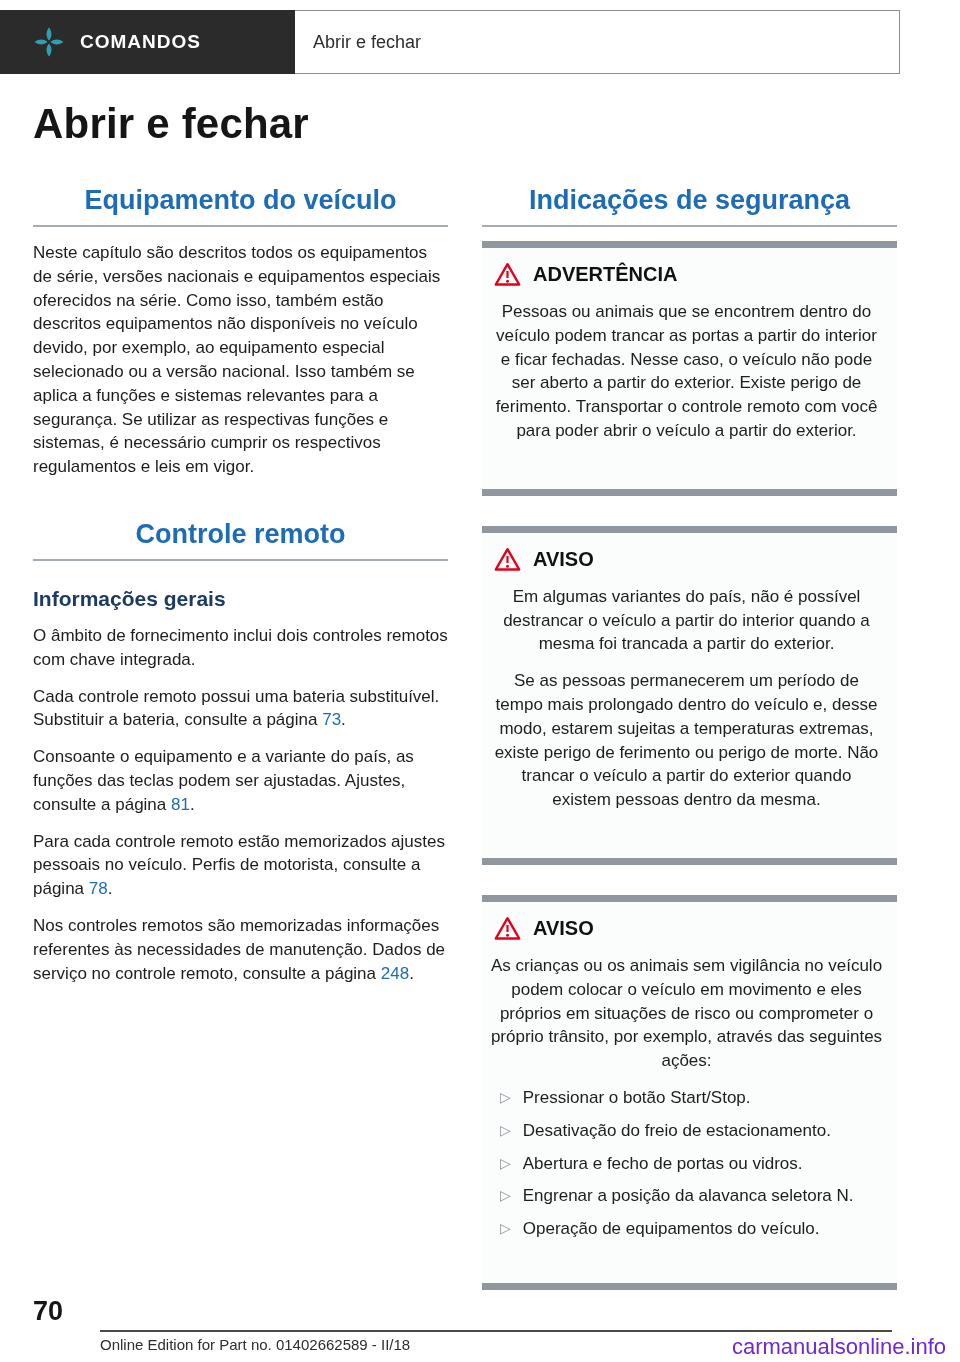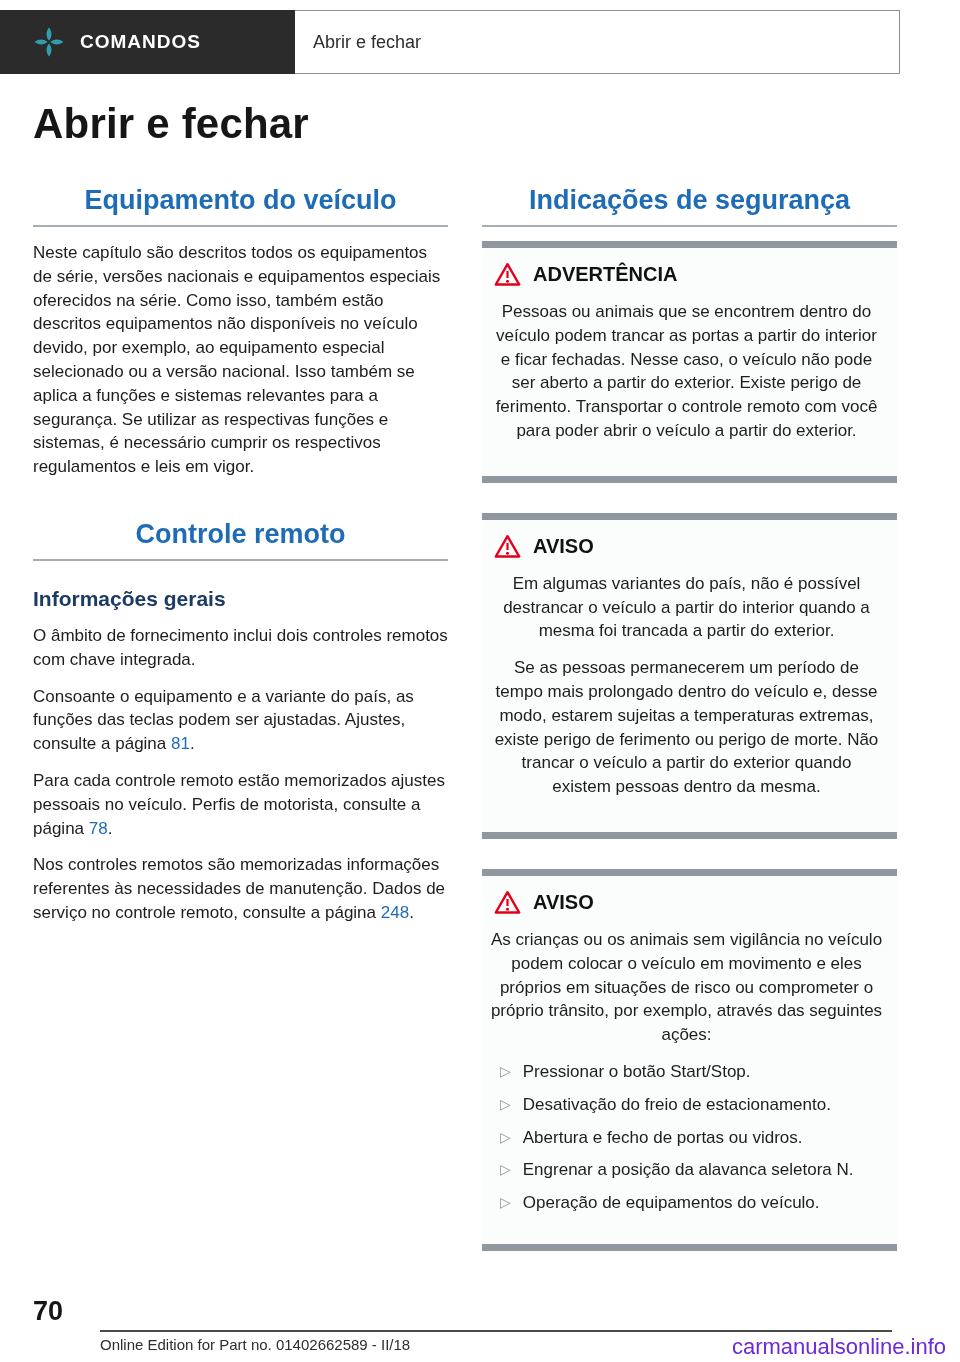--- a/index.html
+++ b/index.html
@@ -105,21 +105,21 @@
     color: #1e6cb5;
     text-decoration: none;
     cursor: pointer;
   }
 
   
   .warn-box {
     border-top: 7px solid #8e989e;
     border-bottom: 7px solid #8e989e;
     background: #fbfcfc;
-    padding: 14px 14px 20px 4px;
+    padding: 14px 14px 33px 4px;
     margin-bottom: 30px;
   }
   .warn-head {
     display: flex;
     align-items: center;
     gap: 12px;
     margin-bottom: 8px;
     padding-left: 8px;
   }
   .warn-label {
@@ -208,20 +208,21 @@
 
     <div class="col">
       <h2 class="blue-heading">Equipamento do veículo</h2>
       <p class="body">Neste capítulo são descritos todos os equipamentos de série, versões nacionais e equipamentos especiais oferecidos na série. Como isso, também estão descritos equipamentos não disponíveis no veículo devido, por exemplo, ao equipamento especial selecionado ou a versão nacional. Isso também se aplica a funções e sistemas relevantes para a segurança. Se utilizar as respectivas funções e sistemas, é necessário cumprir os respectivos regulamentos e leis em vigor.</p>
 
       <h2 class="blue-heading spaced">Controle remoto</h2>
       <h3 class="sub-heading">Informações gerais</h3>
 
       <p class="body">O âmbito de fornecimento inclui dois controles remotos com chave integrada.</p>
 
+      <p class="body"><span>Cada controle remoto possui uma bateria substituível. Substituir a bateria, consulte a página </span><a class="pagelink">73</a><span>.</span></p>
 
       <p class="body"><span>Consoante o equipamento e a variante do país, as funções das teclas podem ser ajustadas. Ajustes, consulte a página </span><a class="pagelink">81</a><span>.</span></p>
 
       <p class="body"><span>Para cada controle remoto estão memorizados ajustes pessoais no veículo. Perfis de motorista, consulte a página </span><a class="pagelink">78</a><span>.</span></p>
 
       <p class="body"><span>Nos controles remotos são memorizadas informações referentes às necessidades de manutenção. Dados de serviço no controle remoto, consulte a página </span><a class="pagelink">248</a><span>.</span></p>
     </div>
 
     <div class="col">
       <h2 class="blue-heading">Indicações de segurança</h2>

